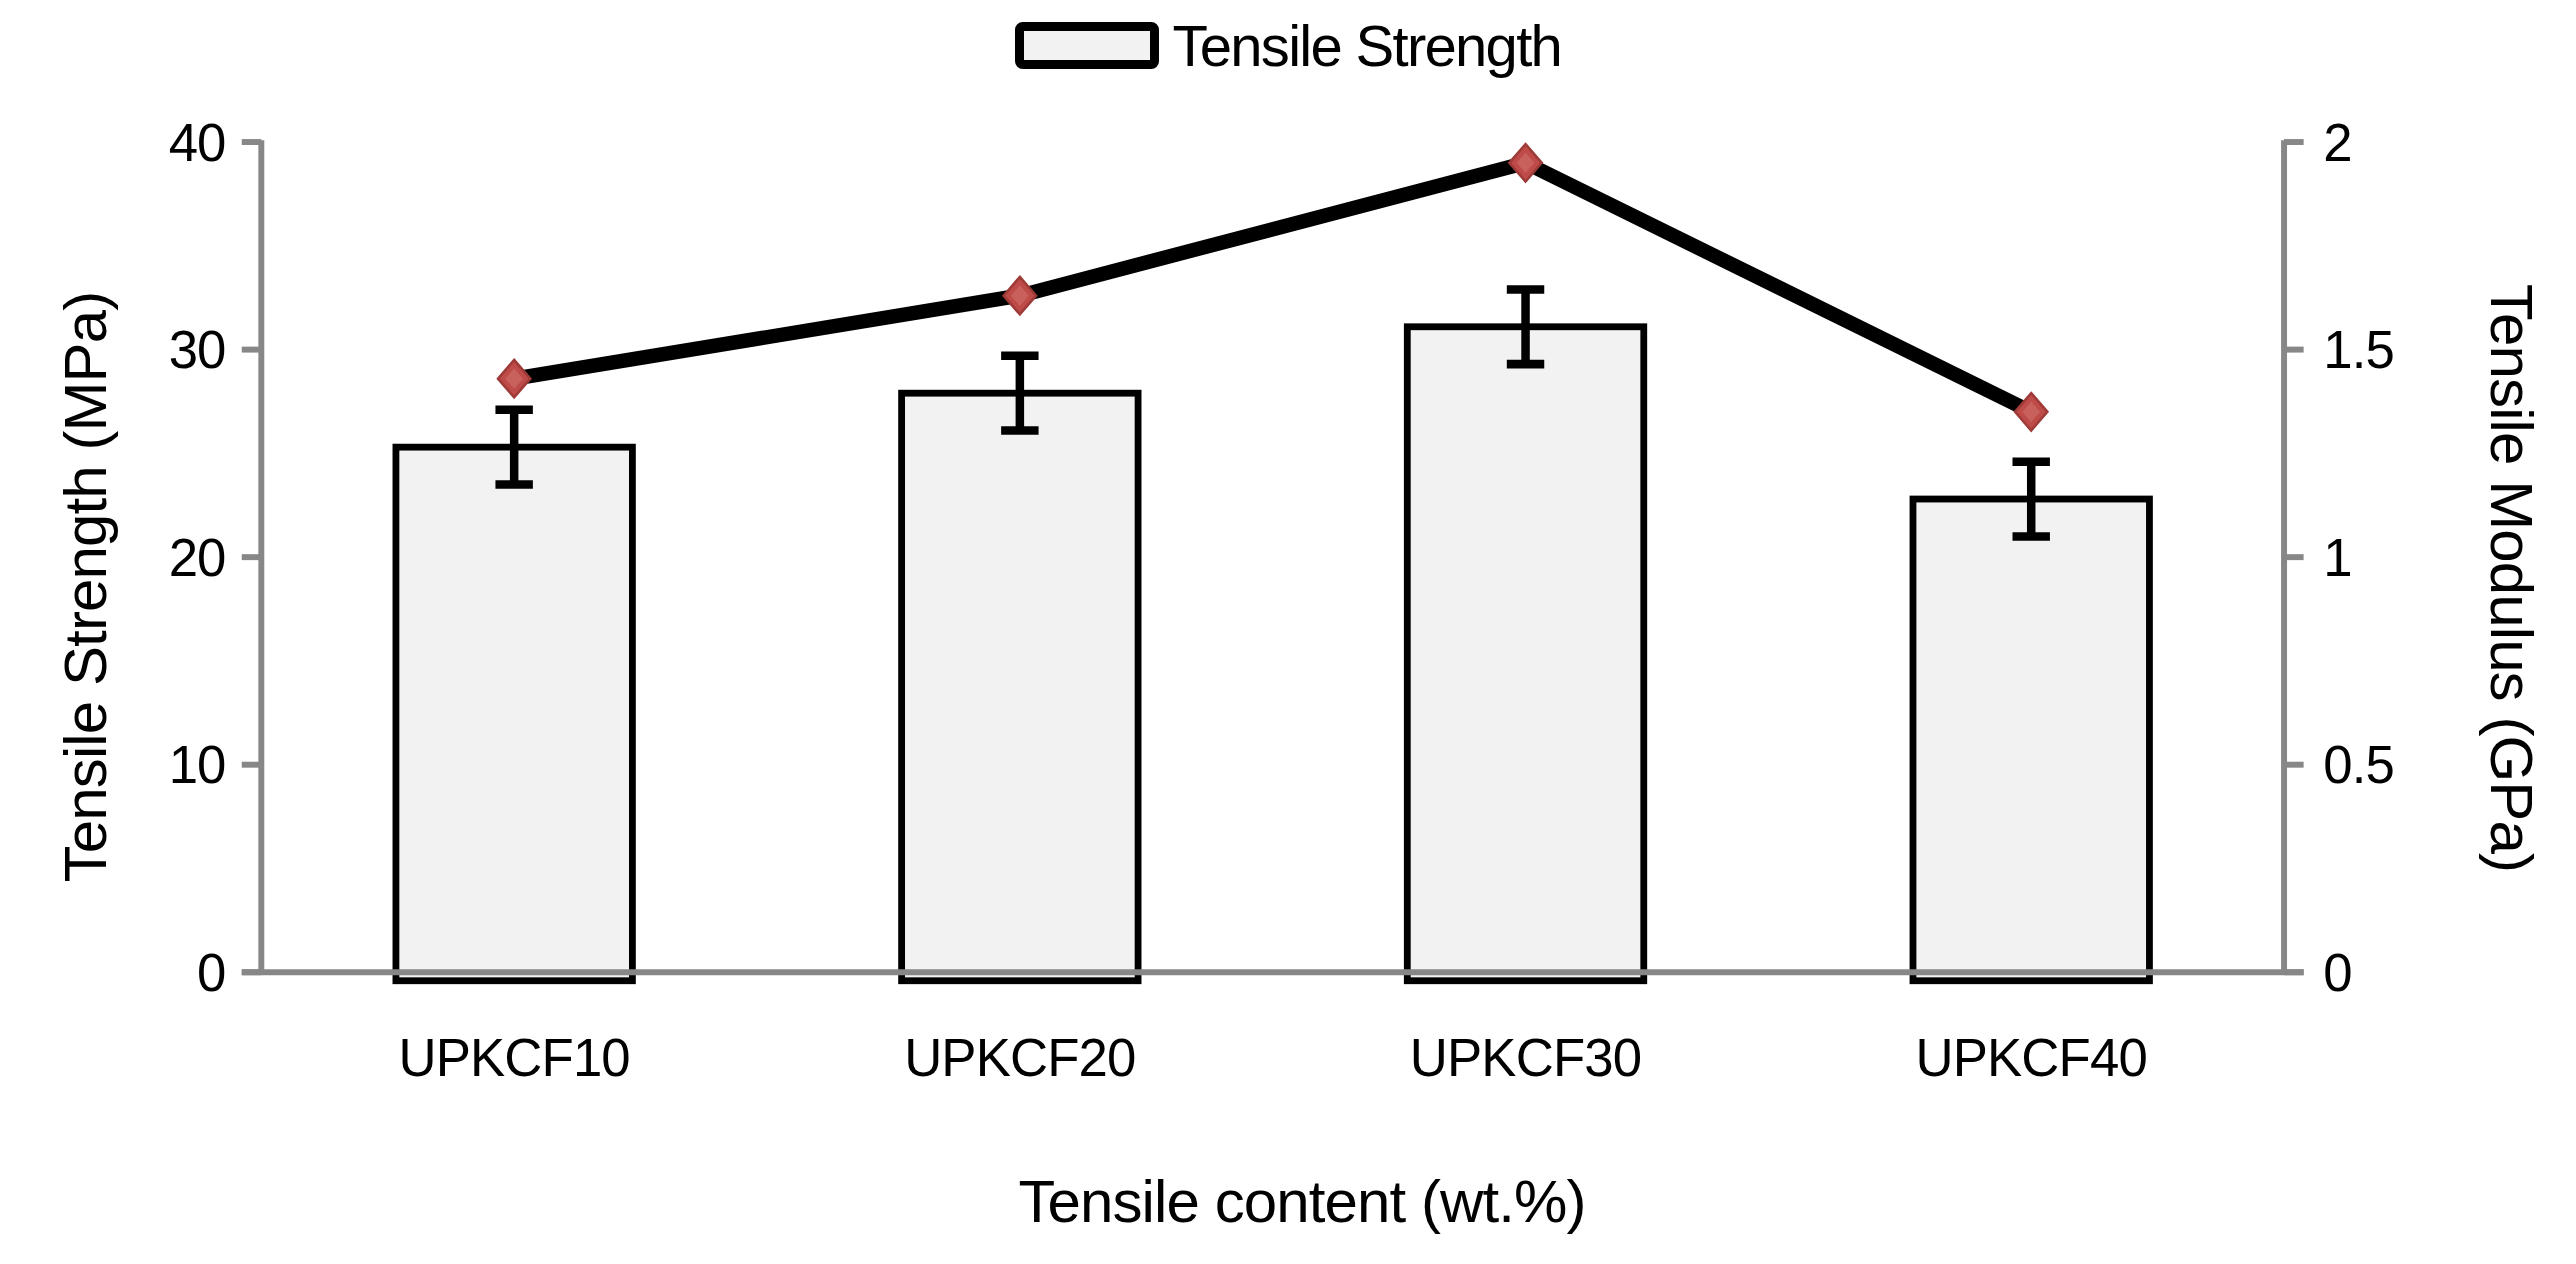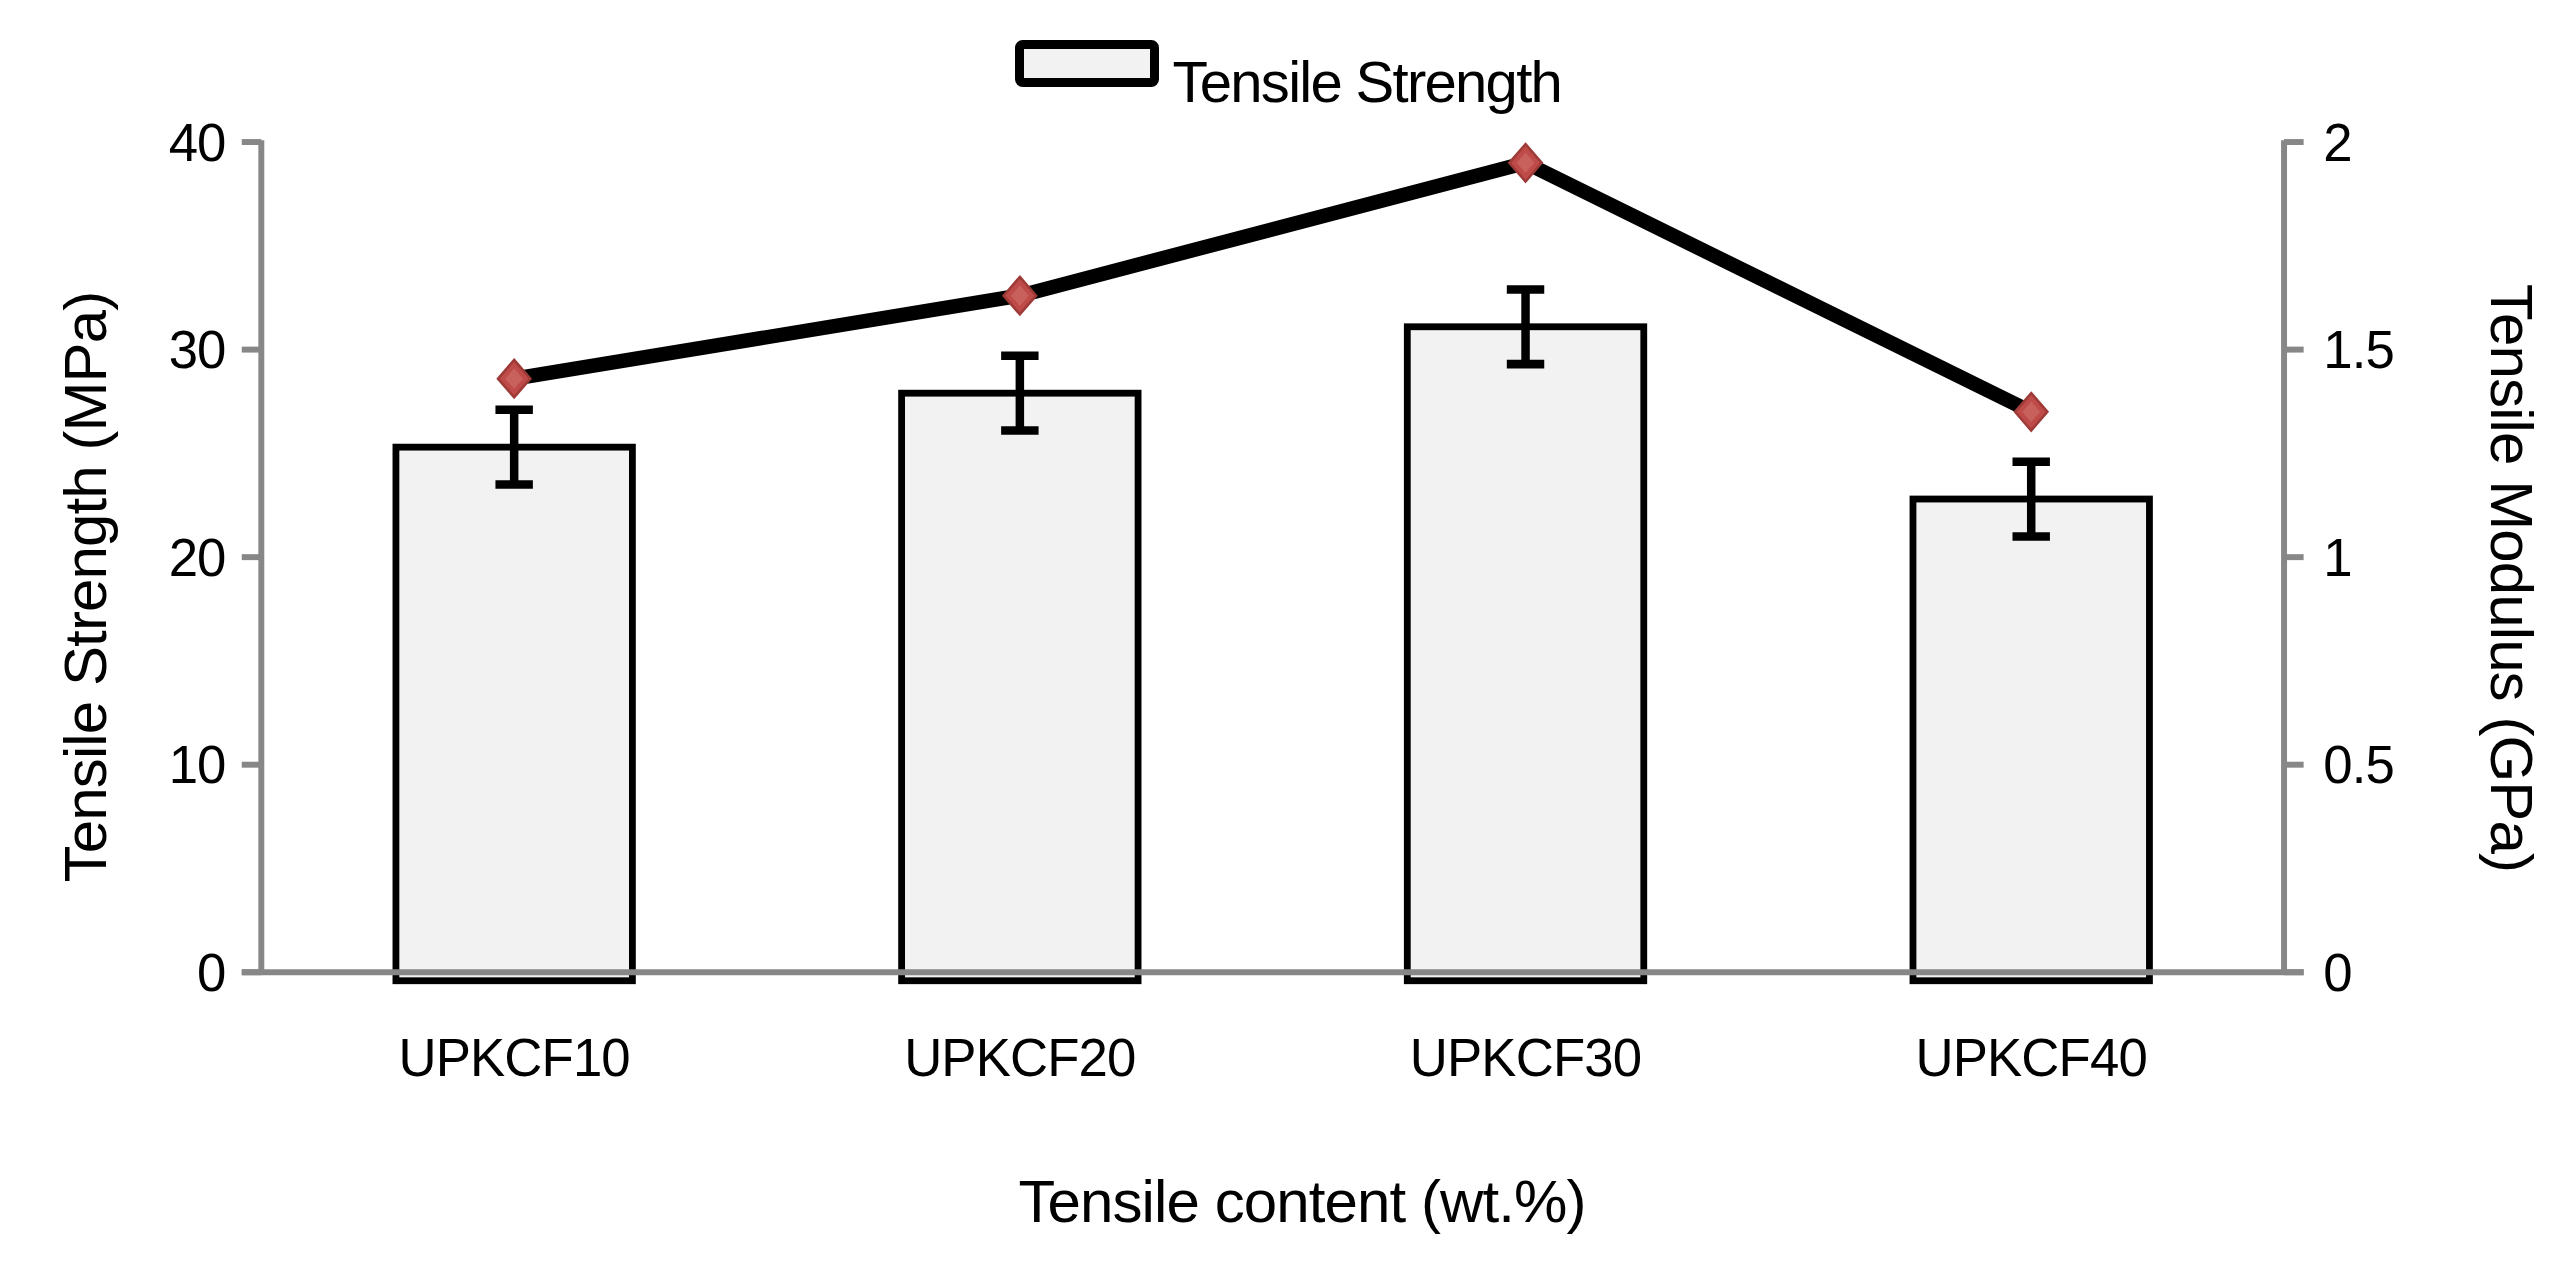--- a/index.html
+++ b/index.html
@@ -5,21 +5,21 @@
   html,body{margin:0;padding:0;background:#ffffff;}
   body{width:2576px;height:1264px;position:relative;overflow:hidden;
        font-family:"Liberation Sans", sans-serif;color:#000;}
   .stage{position:absolute;inset:0;}
   svg.chart{position:absolute;left:0;top:0;}
 
   
   .legend{position:absolute;top:12px;left:0;width:100%;
           display:flex;justify-content:center;align-items:center;gap:143px;}
   .legend-item{display:flex;align-items:center;gap:13.6px;}
-  .legend-label{font-size:58px;letter-spacing:-1.7px;white-space:nowrap;margin-top:36px;}
+  .legend-label{font-size:58px;letter-spacing:-1.7px;white-space:nowrap;}
   .swatch{display:inline-block;width:126px;height:29px;background:#F2F2F2;
           border:9.4px solid #000;border-radius:7.7px;}
   .marker-line{position:relative;display:inline-block;width:155px;height:22px;
                background:#000;border-radius:11px;}
   .marker-diamond{position:absolute;left:50%;top:50%;width:34px;height:43px;
                   transform:translate(-50%,-50%);background:#BE4B48;
                   clip-path:polygon(50% 0,100% 50%,50% 100%,0 50%);}
 
   
   .ytitle{position:absolute;font-size:60px;letter-spacing:-0.9px;white-space:nowrap;}

